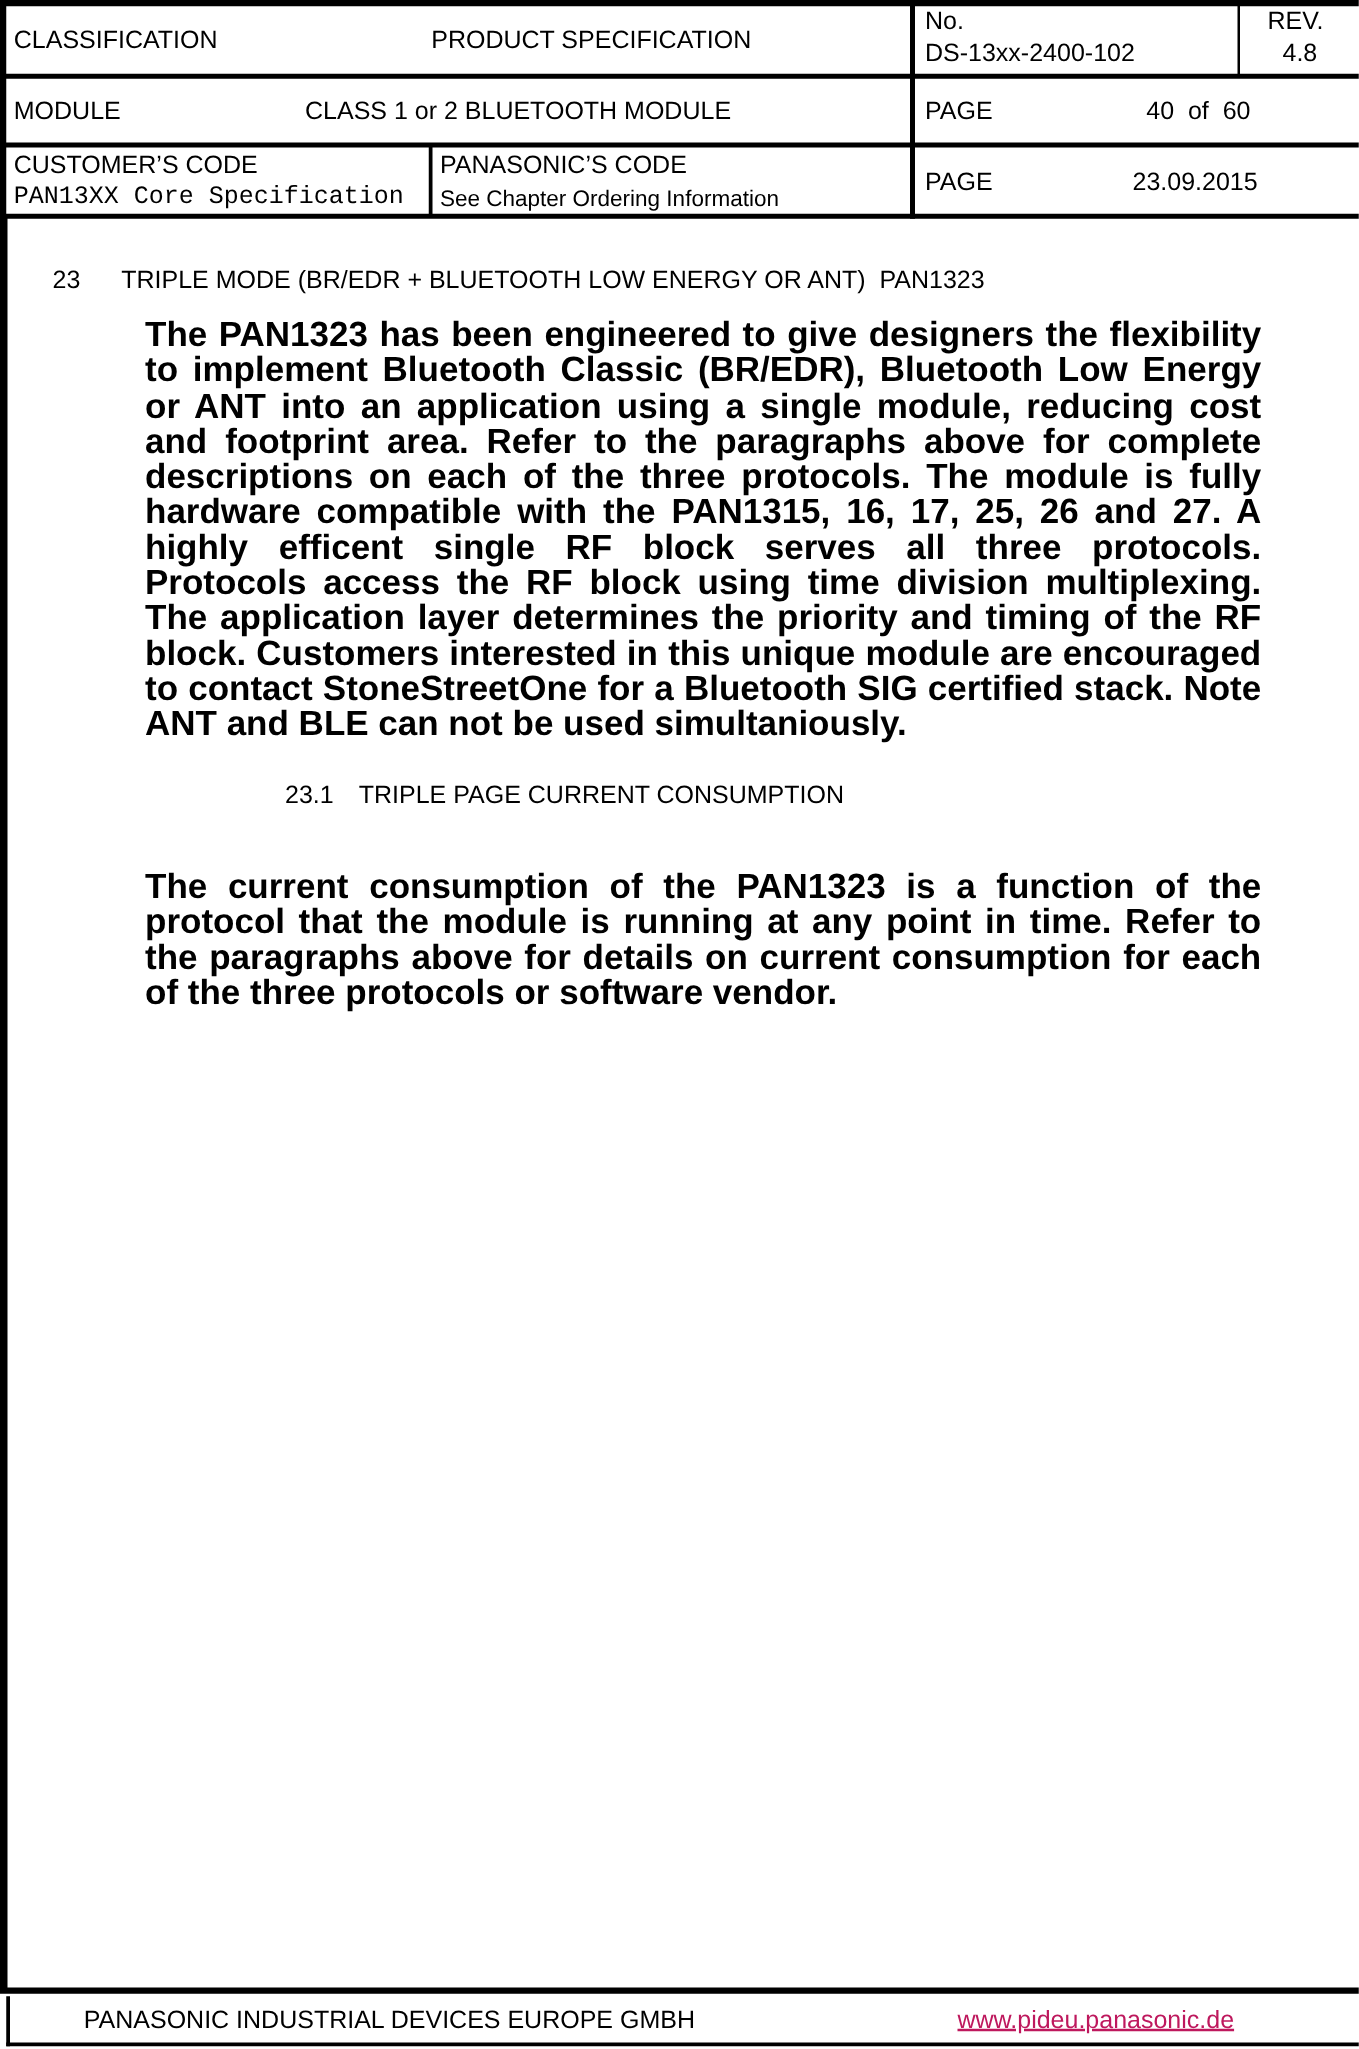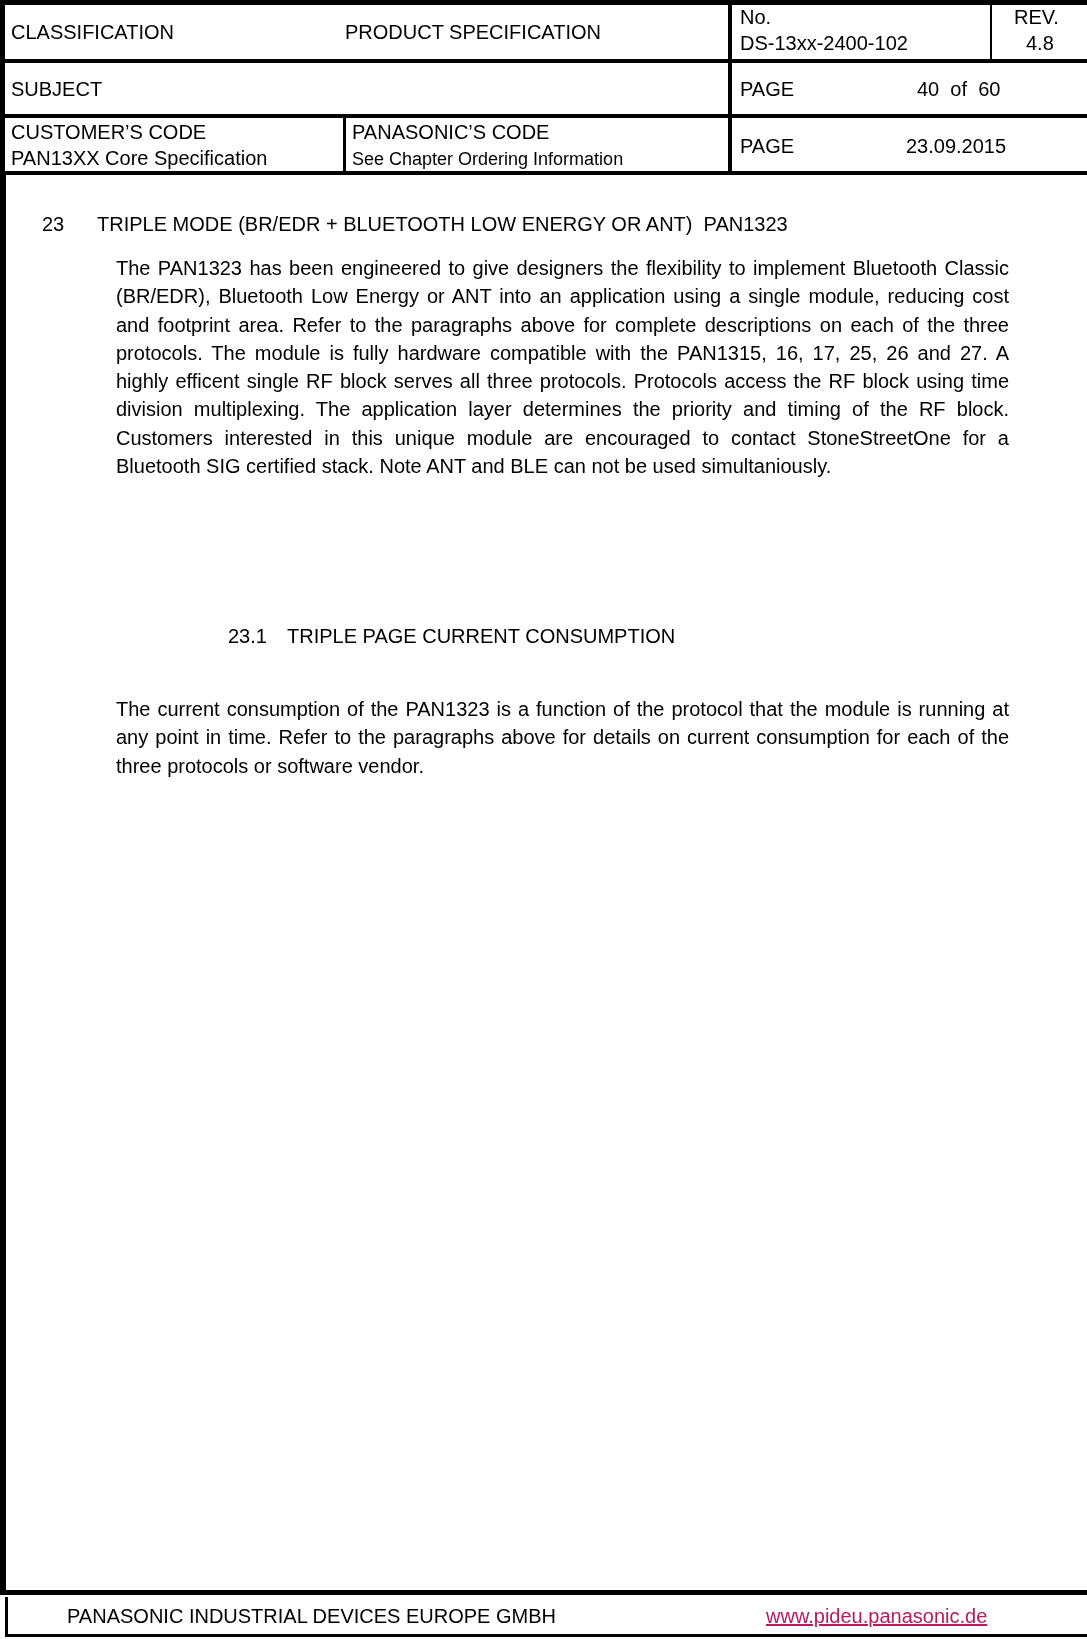--- a/index.html
+++ b/index.html
@@ -18,21 +18,21 @@
   .frame-left { position: absolute; left: 0; top: 174px; width: 6px; height: 1420px; background: #000; }
   .frame-bottom { position: absolute; left: 0; top: 1590px; width: 1087px; height: 5px; background: #000; }
 
   .h1 { position: absolute; left: 42px; top: 213px; font-size: 20px; white-space: nowrap; }
   .h1 .num { display: inline-block; width: 55px; }
   .h2 { position: absolute; left: 228px; top: 625px; font-size: 20px; white-space: nowrap; }
   .h2 .num { display: inline-block; width: 59px; }
 
   .para {
     position: absolute; left: 116px; width: 893px;
-    font-size: 20px; line-height: 28.3px; text-align: justify;
+    font-size: 28px; line-height: 28.3px; text-align: justify; font-weight: bold;
   }
   .p1 { top: 254px; }
   .p2 { top: 695px; }
 
   
   .footer { position: absolute; left: 0; top: 1597px; width: 1087px; height: 42px; }
   .f-left { position: absolute; left: 5px; top: 0; width: 3px; height: 40px; background: #000; }
   .f-bottom { position: absolute; left: 5px; top: 37px; width: 1082px; height: 3px; background: #000; }
   .f-company { position: absolute; left: 67px; top: 8px; font-size: 20px; white-space: nowrap; }
   .f-link { position: absolute; left: 766px; top: 8px; font-size: 20px; color: #be185d; text-decoration: underline; white-space: nowrap; }
@@ -52,26 +52,27 @@
   <div class="vline" style="left:990px;top:0;width:2px;height:60px;"></div>
   <div class="vline" style="left:343px;top:116px;width:3px;height:57px;"></div>
 
   <span class="txt" style="left:11px;top:20px;">CLASSIFICATION</span>
   <span class="txt" style="left:345px;top:20px;">PRODUCT SPECIFICATION</span>
   <span class="txt" style="left:740px;top:5px;">No.</span>
   <span class="txt" style="left:740px;top:31px;">DS-13xx-2400-102</span>
   <span class="txt" style="left:1014px;top:5px;">REV.</span>
   <span class="txt" style="left:1026px;top:31px;">4.8</span>
 
-  <span class="txt" style="left:11px;top:77px;">SUBJECT</span>
+  <span class="txt" style="left:11px;top:77px;">MODULE</span>
+  <span class="txt" style="left:244px;top:77px;">CLASS 1 or 2 BLUETOOTH MODULE</span>
   <span class="txt" style="left:740px;top:77px;">PAGE</span>
   <span class="txt" style="left:917px;top:77px;white-space:pre;">40  of  60</span>
 
   <span class="txt" style="left:11px;top:120px;">CUSTOMER’S CODE</span>
-  <span class="txt" style="left:11px;top:146px;">PAN13XX Core Specification</span>
+  <span class="txt" style="left:11px;top:146px;font-family:Liberation Mono, monospace;">PAN13XX Core Specification</span>
   <span class="txt" style="left:352px;top:120px;">PANASONIC’S CODE</span>
   <span class="txt sm" style="left:352px;top:147px;">See Chapter Ordering Information</span>
   <span class="txt" style="left:740px;top:134px;">PAGE</span>
   <span class="txt" style="left:906px;top:134px;">23.09.2015</span>
 </div>
 
 <div class="frame-left"></div>
 <div class="frame-bottom"></div>
 
 <div class="h1">

